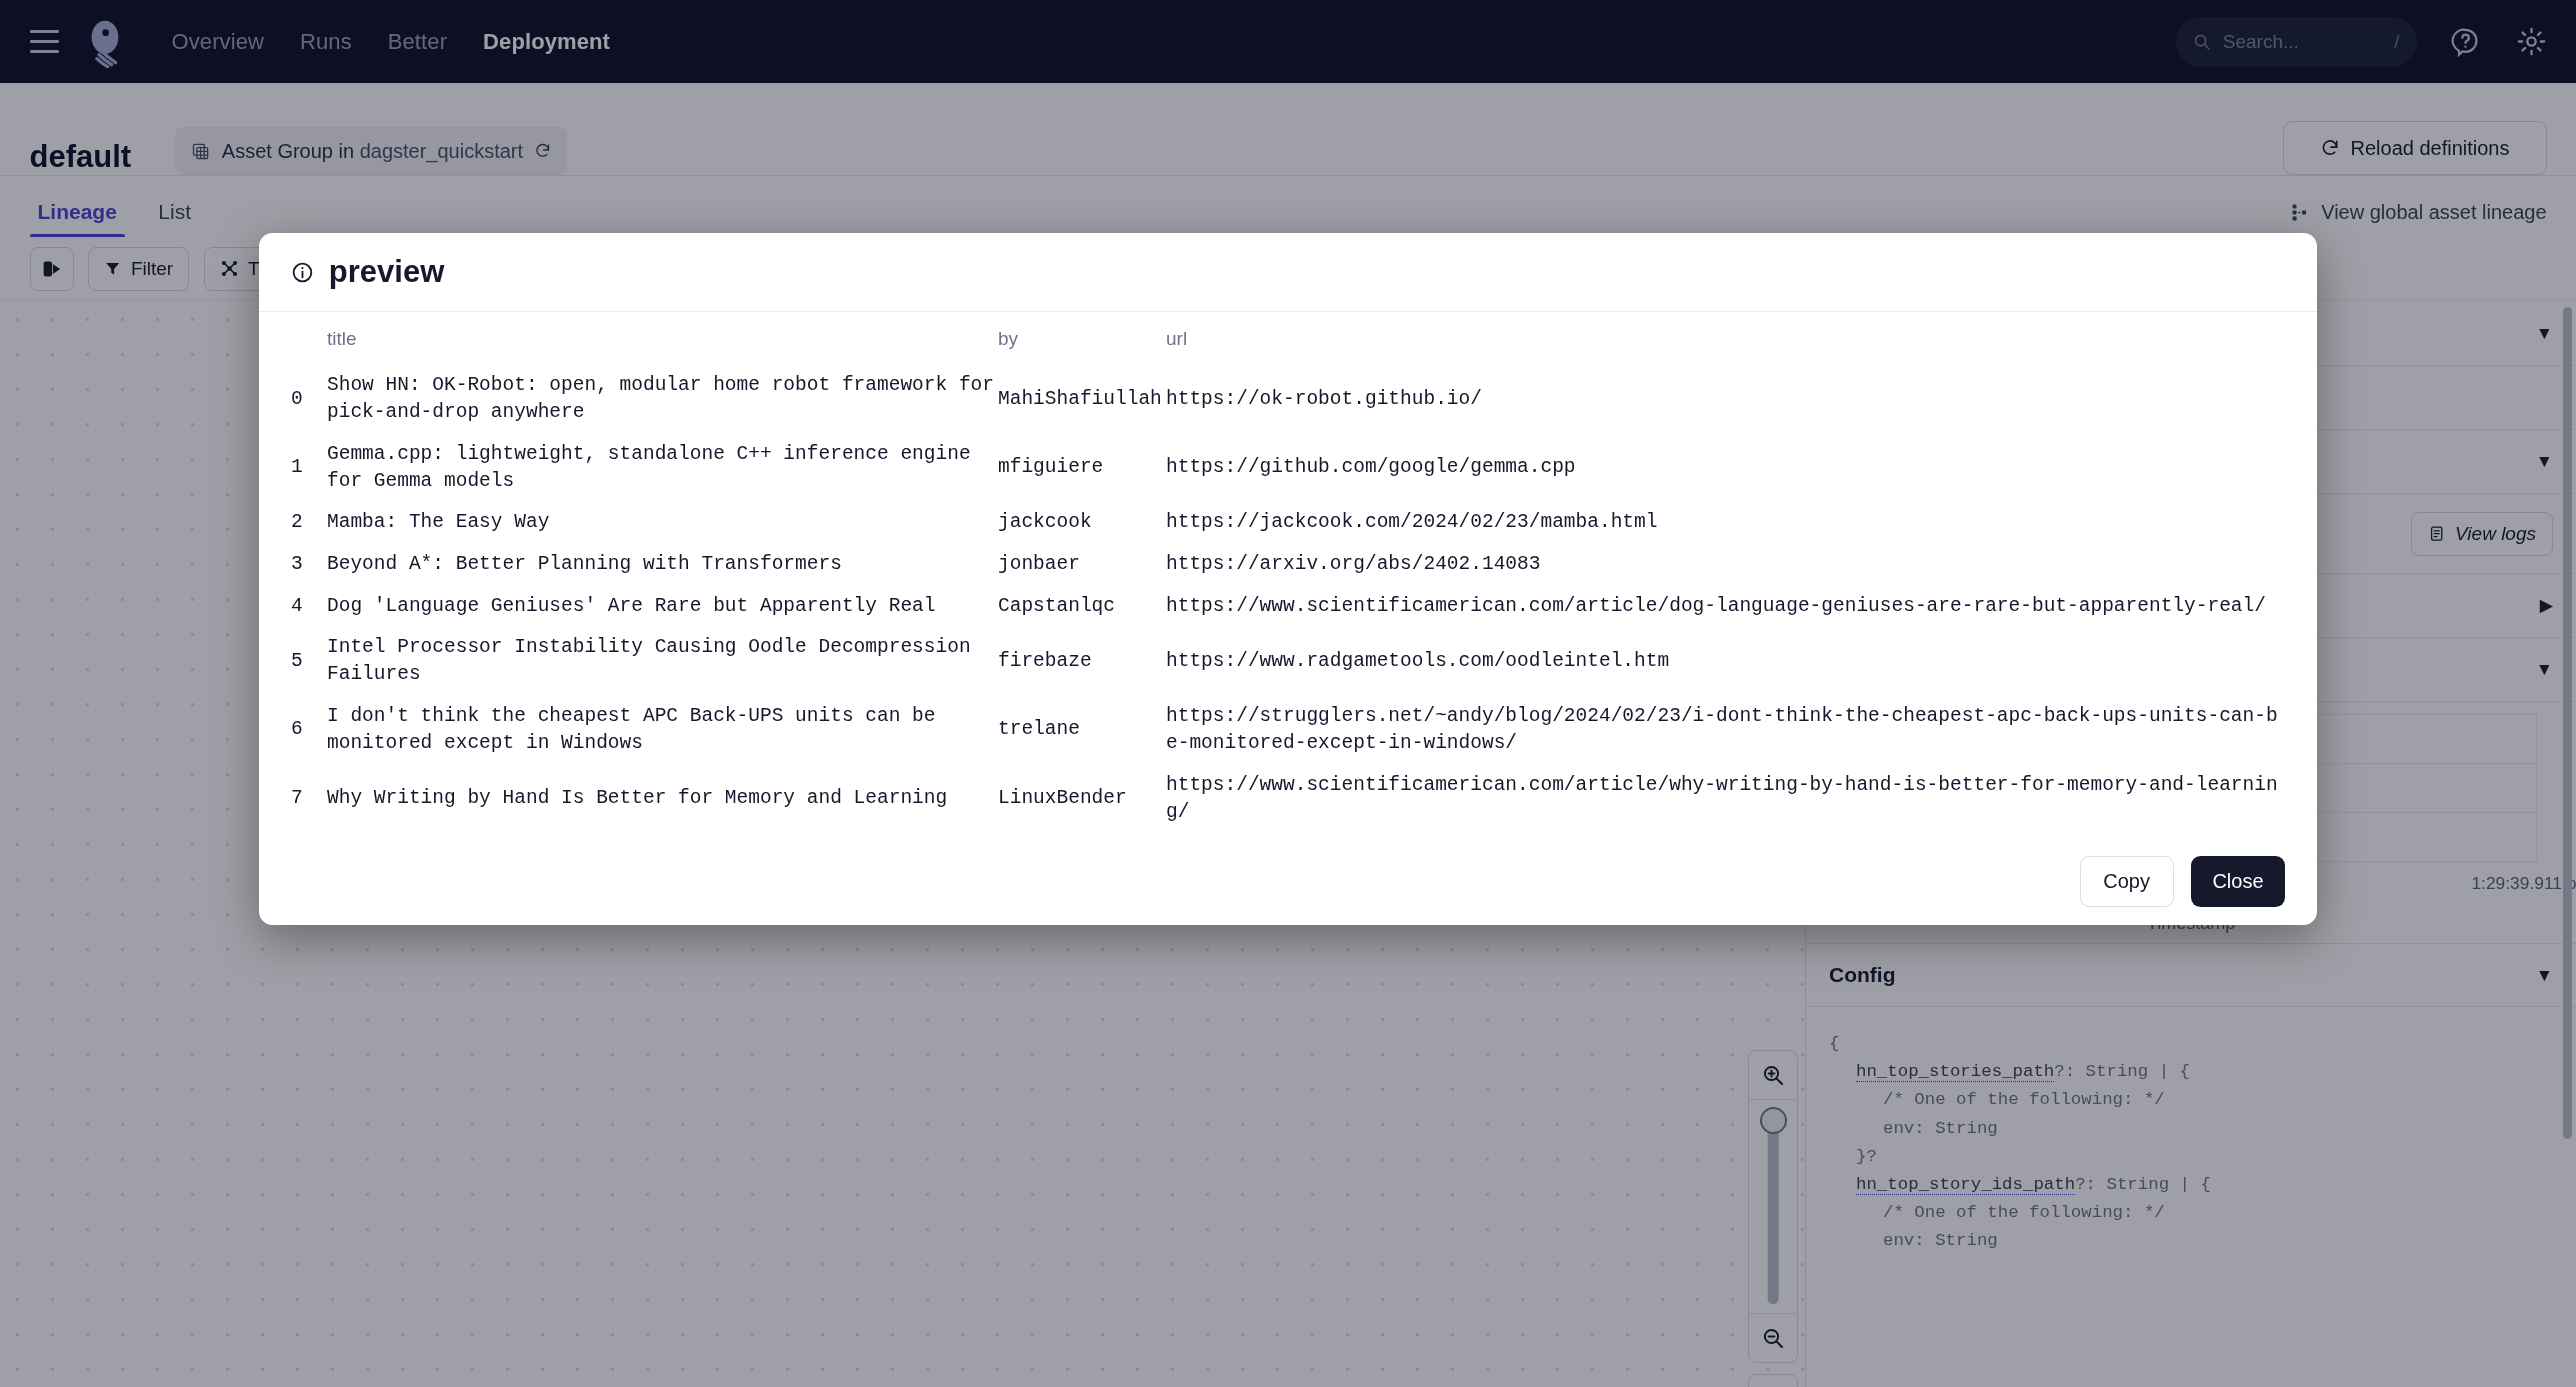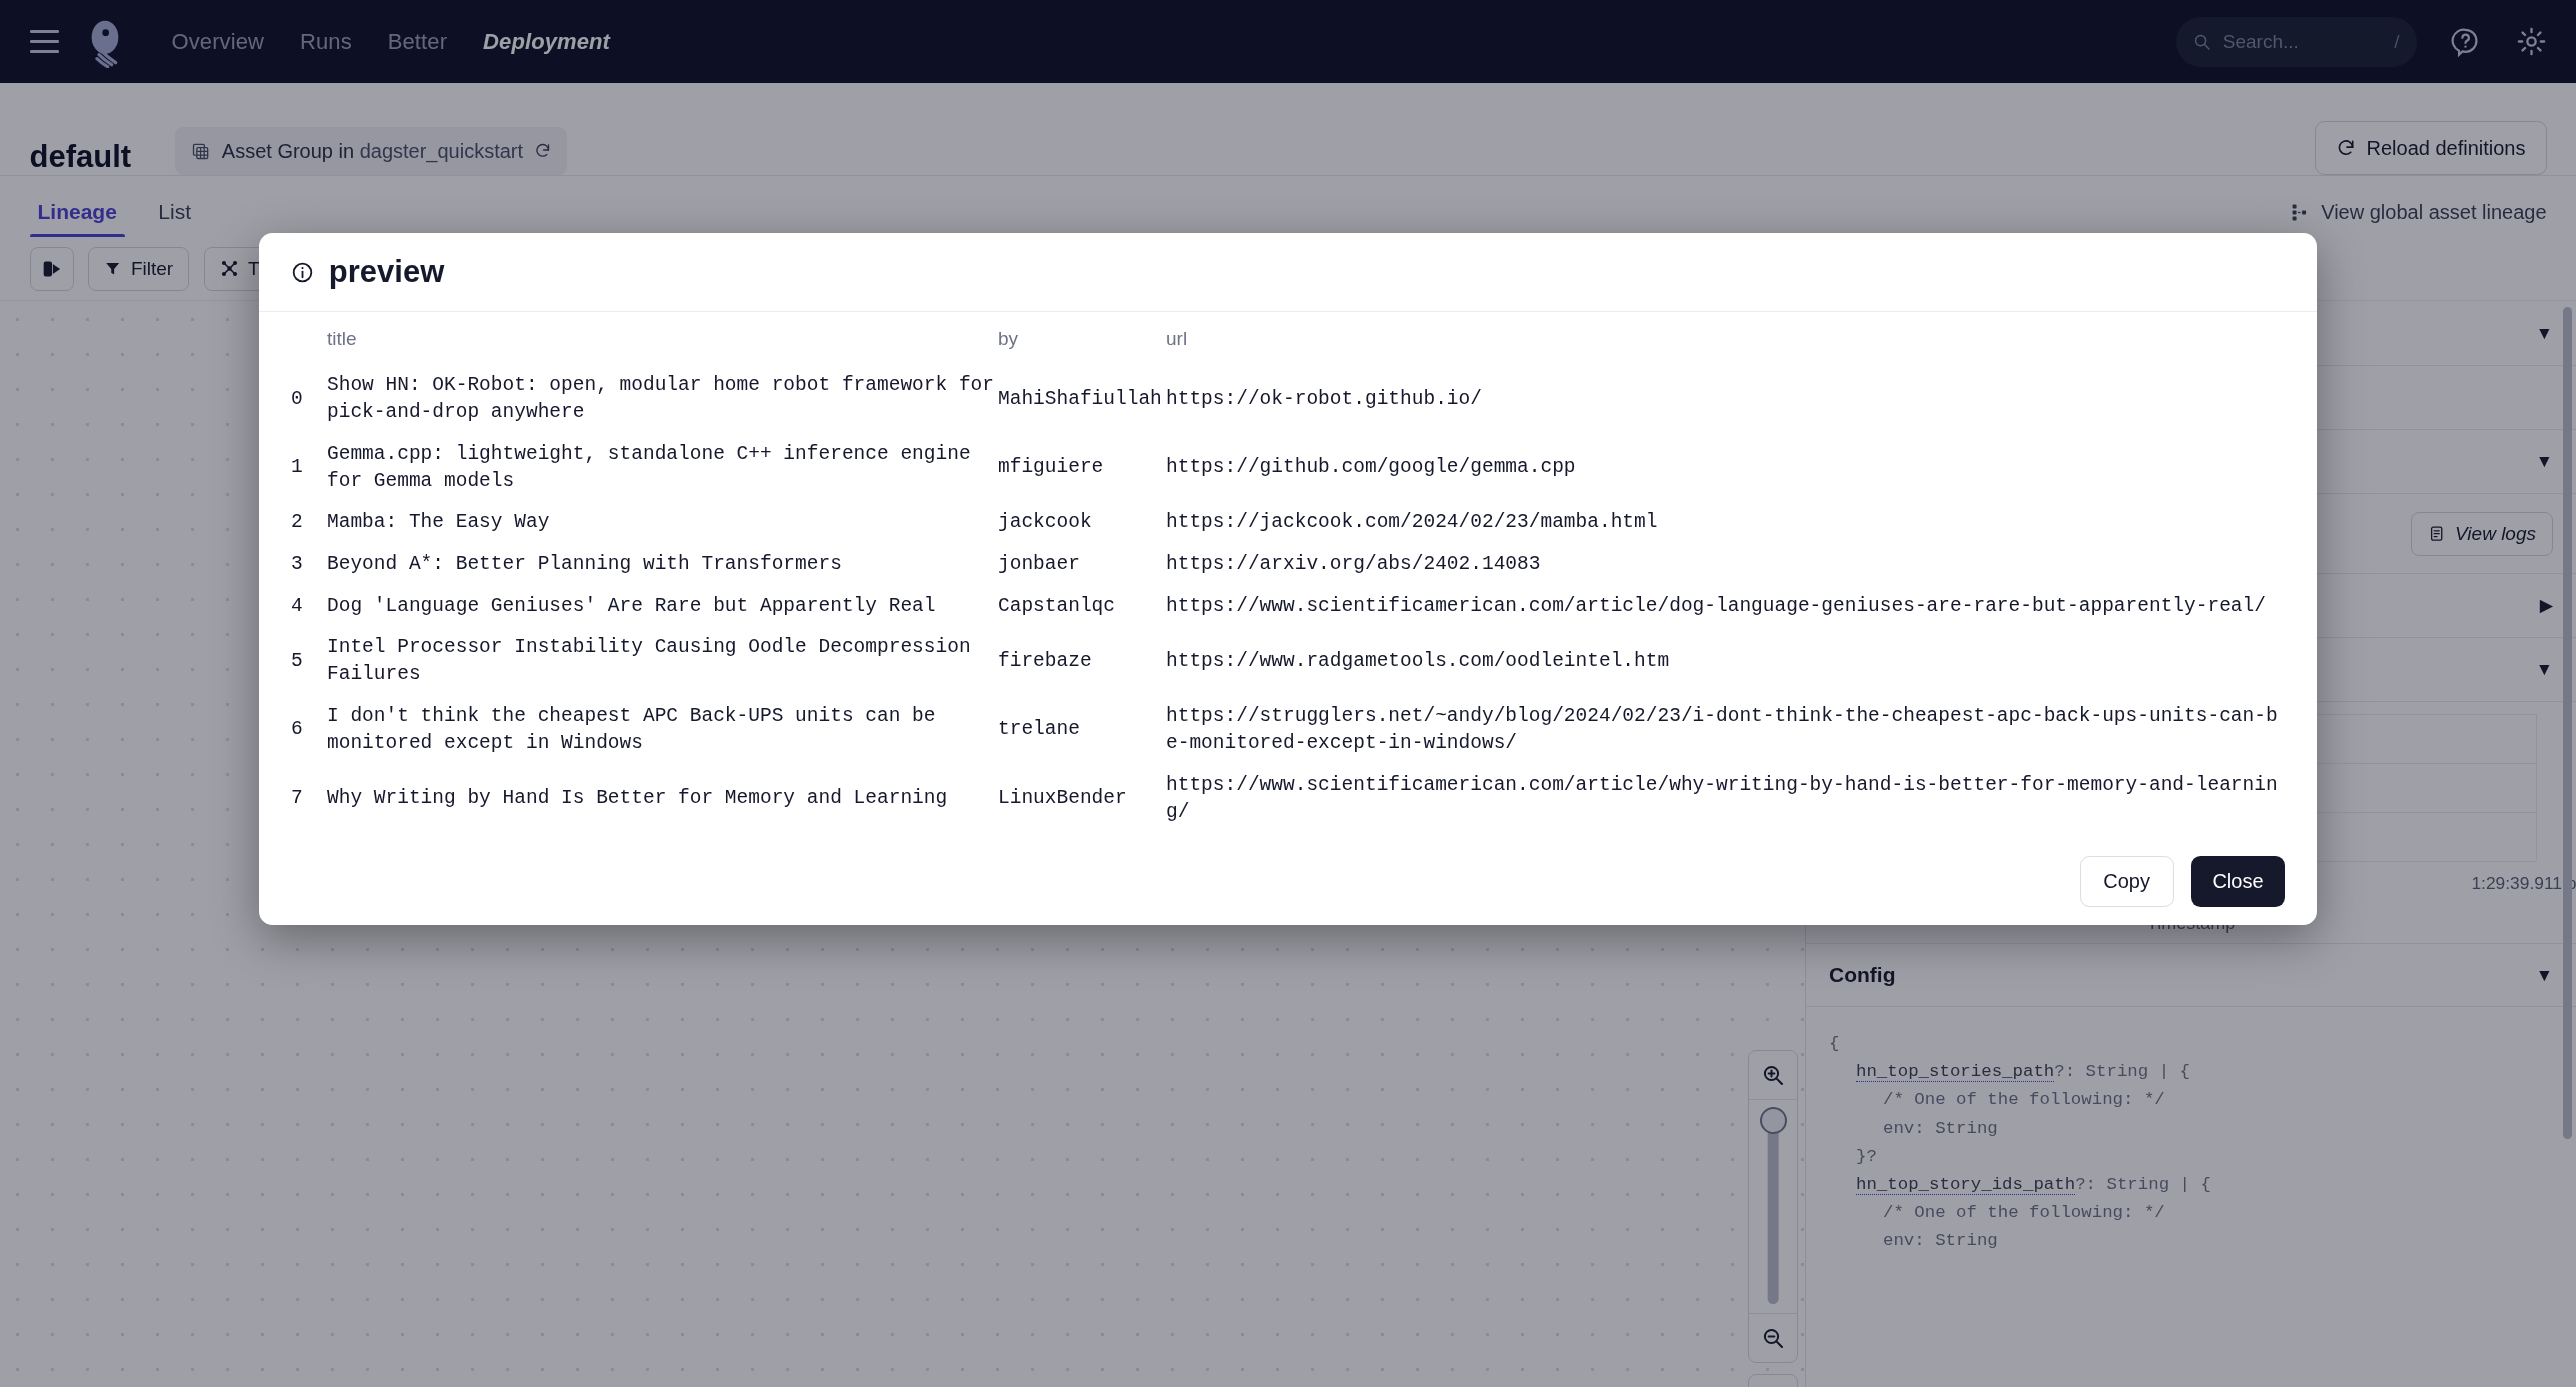--- a/index.html
+++ b/index.html
@@ -21,21 +21,21 @@
   }
   .hamburger { width: 29.5px; height: 23px; display: flex; flex-direction: column;
                justify-content: space-between; cursor: pointer; flex: 0 0 auto; }
   .hamburger span { display: block; height: 3.4px; background: #c8cbdc; border-radius: 1.3px; }
 
   #dagster-logo { width: 52px; height: 52px; margin-left: 21.5px; flex: 0 0 auto; position: relative; }
 
   .nav-links { display: flex; align-items: center; gap: 36px; margin-left: 39px; }
   .nav-link { color: #9ba1b8; font-size: 22px; letter-spacing: 0.1px; cursor: pointer;
               white-space: nowrap; }
-  .nav-link.active { color: #ffffff; font-weight: bold; font-style: italic; }
+  .nav-link.active { color: #ffffff; font-weight: bold; }
 
   .nav-right { margin-left: auto; display: flex; align-items: center; gap: 31px; }
   #search-box {
     width: 241px; height: 50px; background: #1a1e33; border-radius: 25.5px;
     display: flex; align-items: center; padding: 0 17.4px; gap: 12px; cursor: text;
   }
   #search-box .s-ico { width: 17.4px; height: 17.4px; flex: 0 0 auto; }
   #search-box .s-txt { color: #7e849c; font-size: 19px; flex: 1; }
   #search-box .s-slash { color: #6f7590; font-size: 19px; }
   .nav-icon-btn { width: 35px; height: 35px; cursor: pointer; display: flex;
@@ -50,21 +50,21 @@
   }
   #page-title { font-size: 31px; font-weight: bold; color: #0d1025; }
   #asset-group-chip {
     margin-left: 20px; height: 48px; display: flex; align-items: center; gap: 10.7px;
     background: #f1f1f4; border-radius: 8px; padding: 0 16px; cursor: pointer;
   }
   #asset-group-chip .chip-txt { font-size: 20px; color: #2a2e45; white-space: nowrap; }
   #asset-group-chip .chip-txt .muted { color: #4a4f68; }
   #reload-btn {
     margin-left: auto; height: 54px; display: flex; align-items: center; gap: 10.7px;
-    border: 0.7px solid #d6d6de; border-radius: 9.4px; padding: 0 20px; cursor: pointer;
+    border: 0.7px solid #d6d6de; border-radius: 9.4px; padding: 0 36px; cursor: pointer;
     background: #fff;
     margin-top: 20px;
   }
   #reload-btn .rb-txt { font-size: 20px; color: #16182c; white-space: nowrap; }
 
   
   #tabs-bar {
     position: absolute; top: 176px; left: 0; width: 2576px; height: 62px;
     background: #ffffff; border-bottom: 0.7px solid #e6e6ea;
     display: flex; align-items: flex-end; padding: 0 29.5px;

